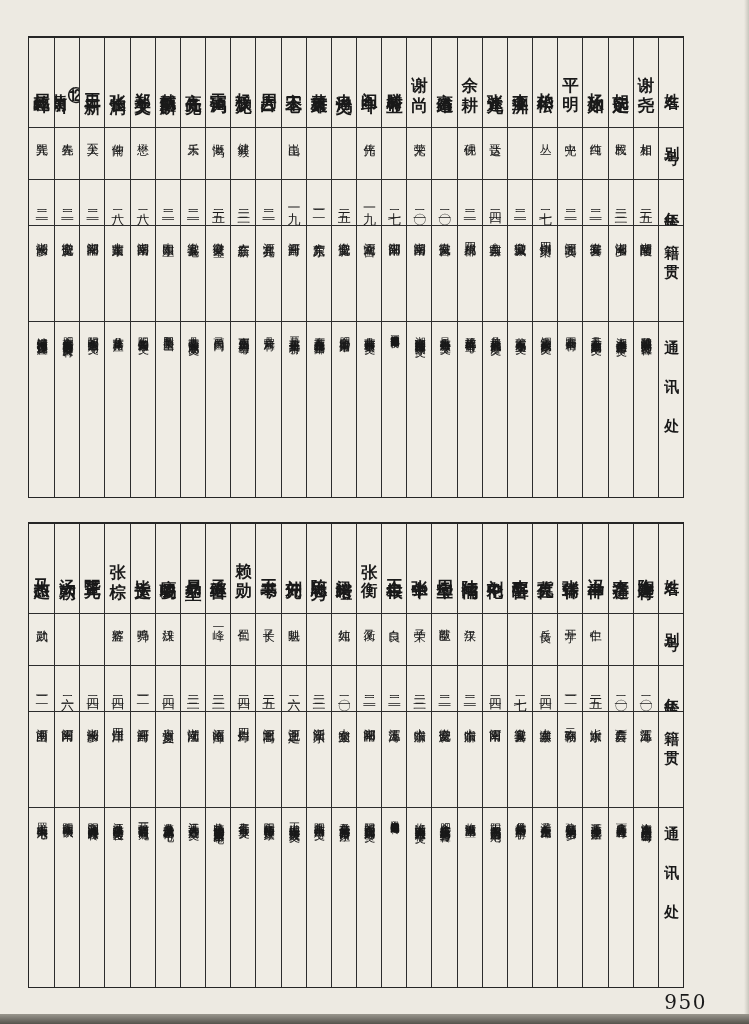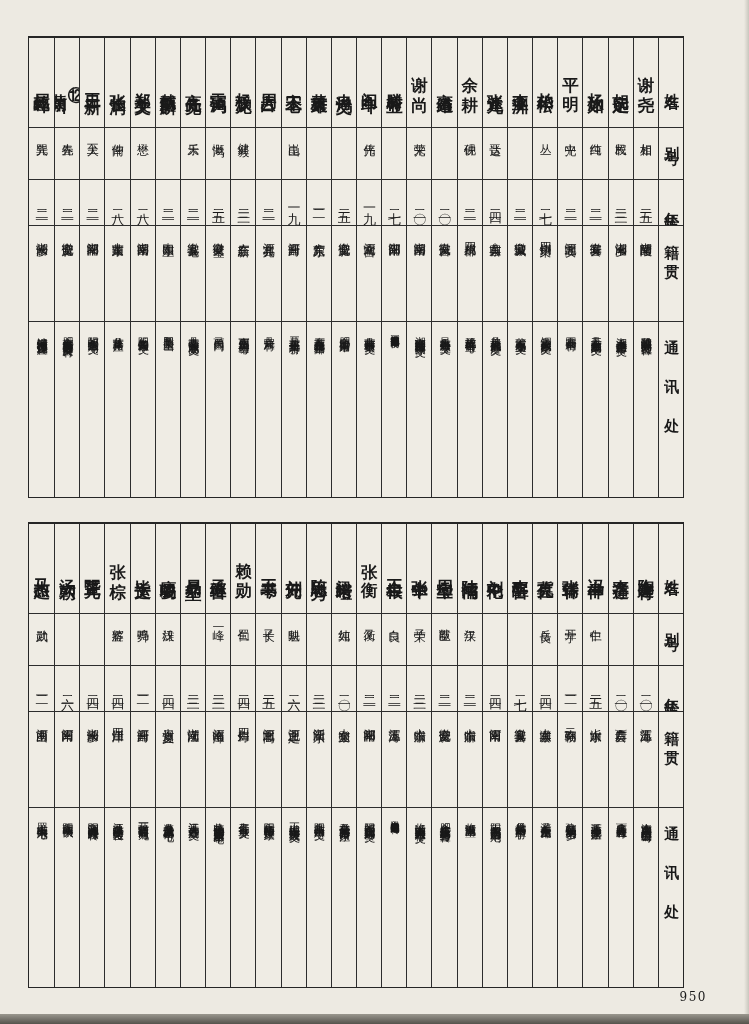--- a/index.html
+++ b/index.html
@@ -67,21 +67,21 @@
   .h1 .hdr{letter-spacing:.35em;}
   .h2 .hdr{letter-spacing:.12em;}
   .h3 .hdr{letter-spacing:1.3em;}
   .h4 .hdr{letter-spacing:2.6em;}
   .note{
     writing-mode:vertical-rl;text-orientation:upright;
     font-size:8px;display:inline-block;
   }
   .page-number{
     position:absolute;right:42px;top:990px;
-    font-size:12px;letter-spacing:1.5px;
+    font-size:20px;letter-spacing:1.5px;
     font-family:"DejaVu Serif","Liberation Serif",serif;
   }
 </style>
 </head>
 <body>
 
 <div class="page">
   <div id="table-top" class="dir-table t-top">
       <div class="col">
         <div class="cell r0 h0">

